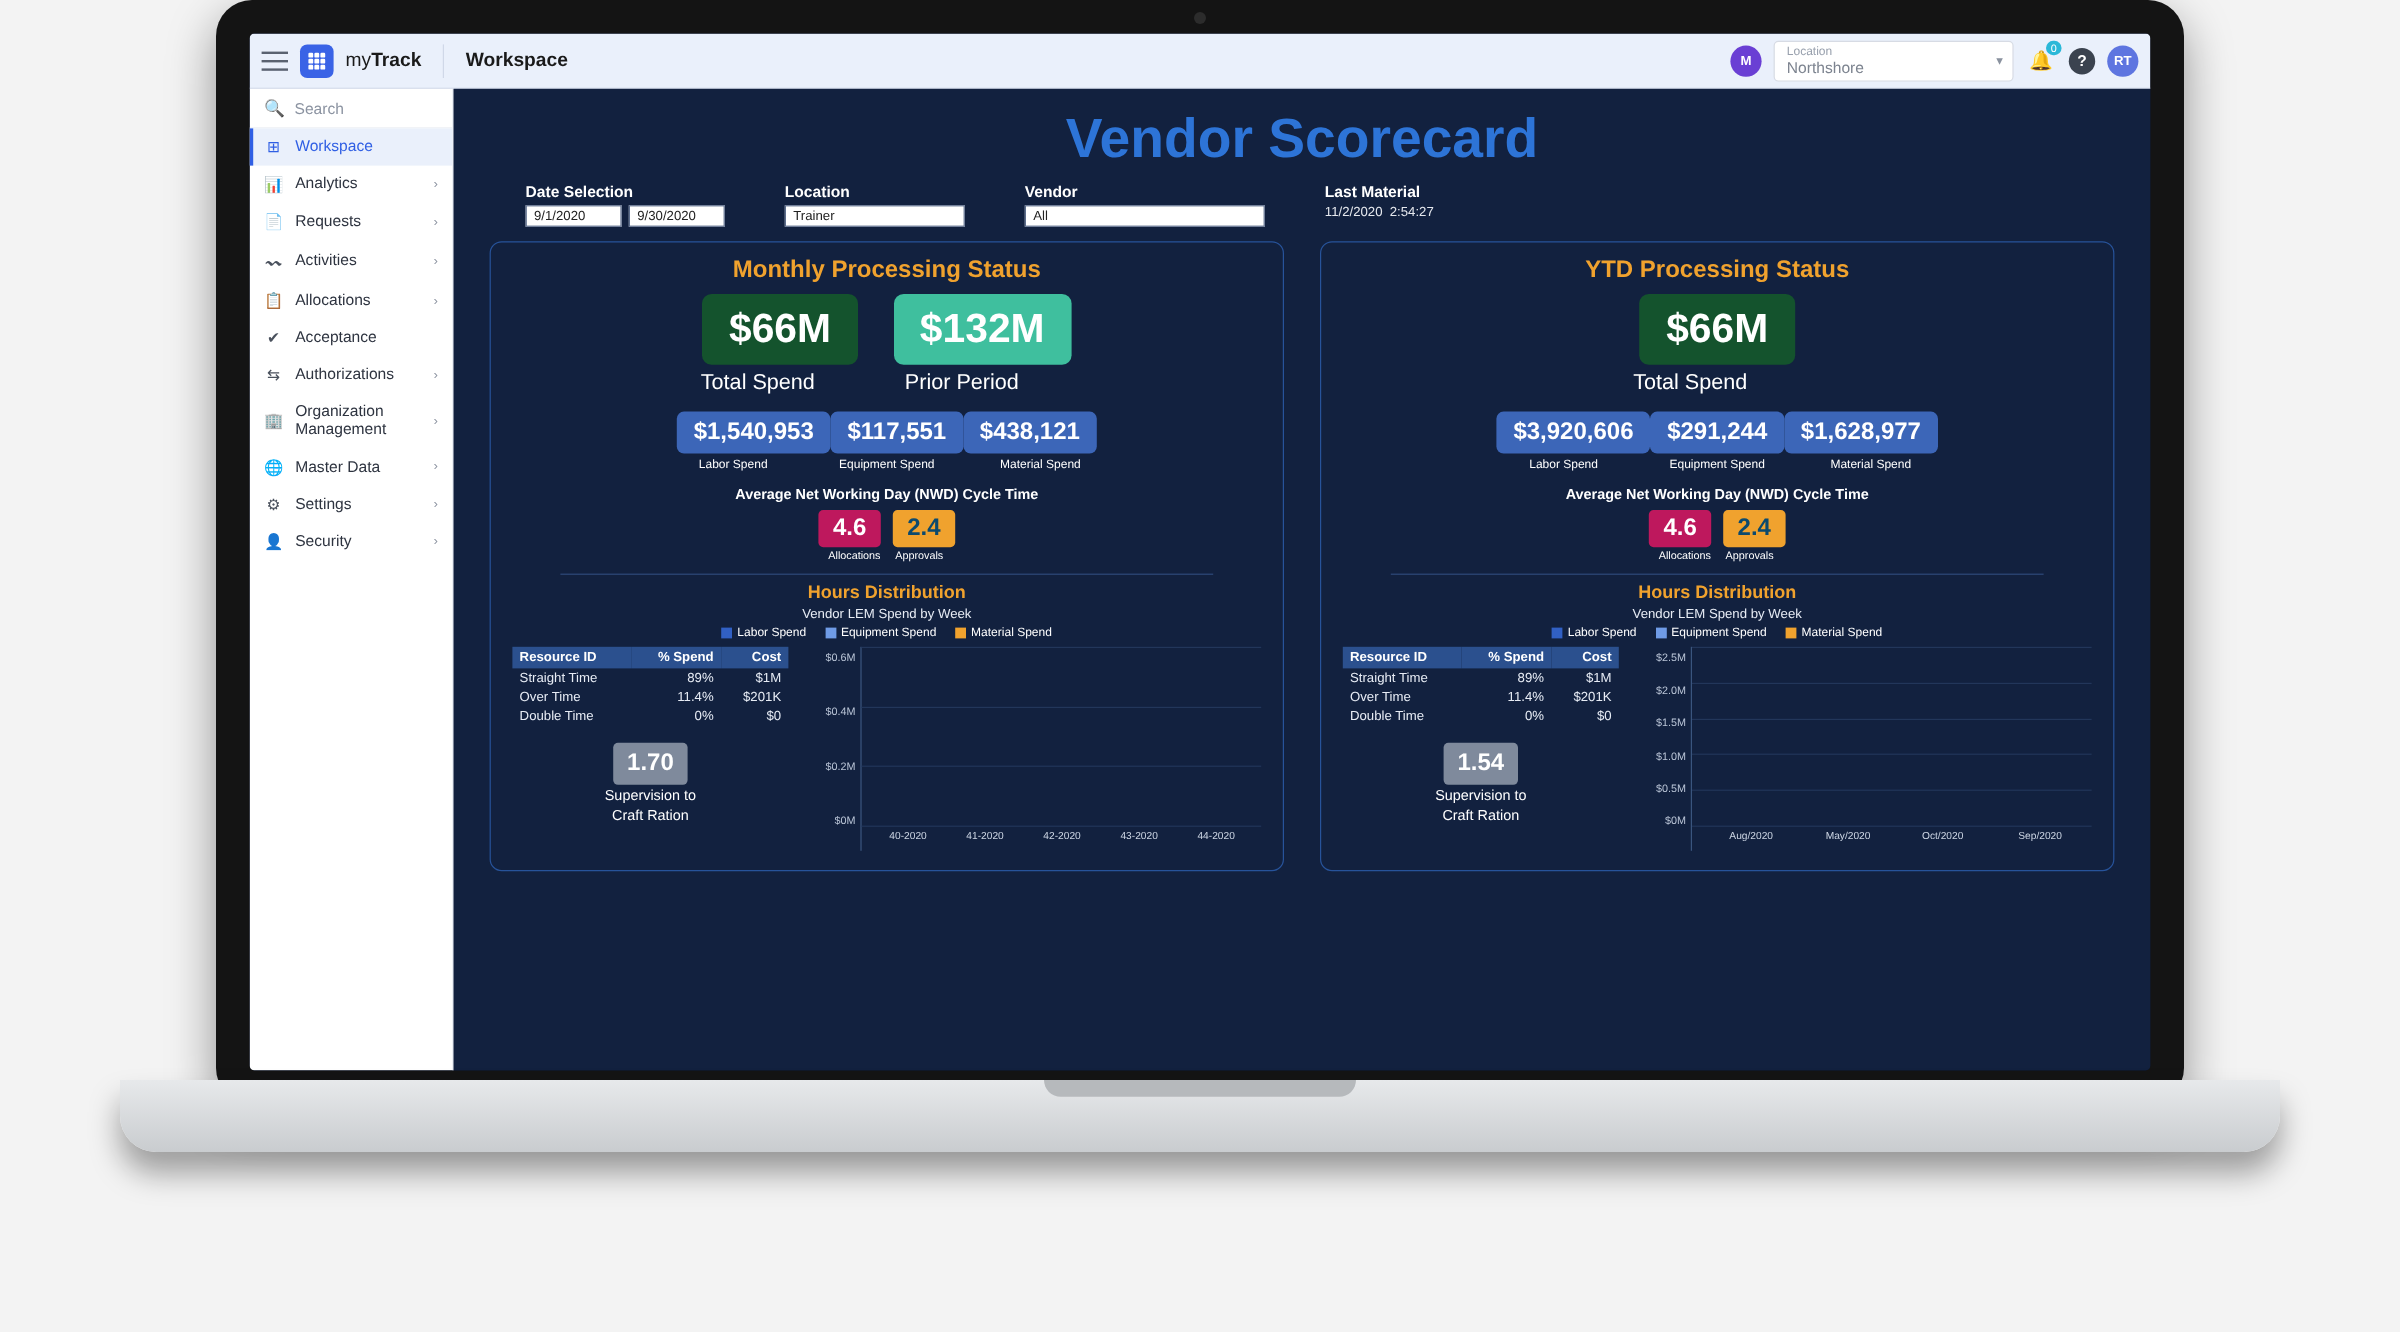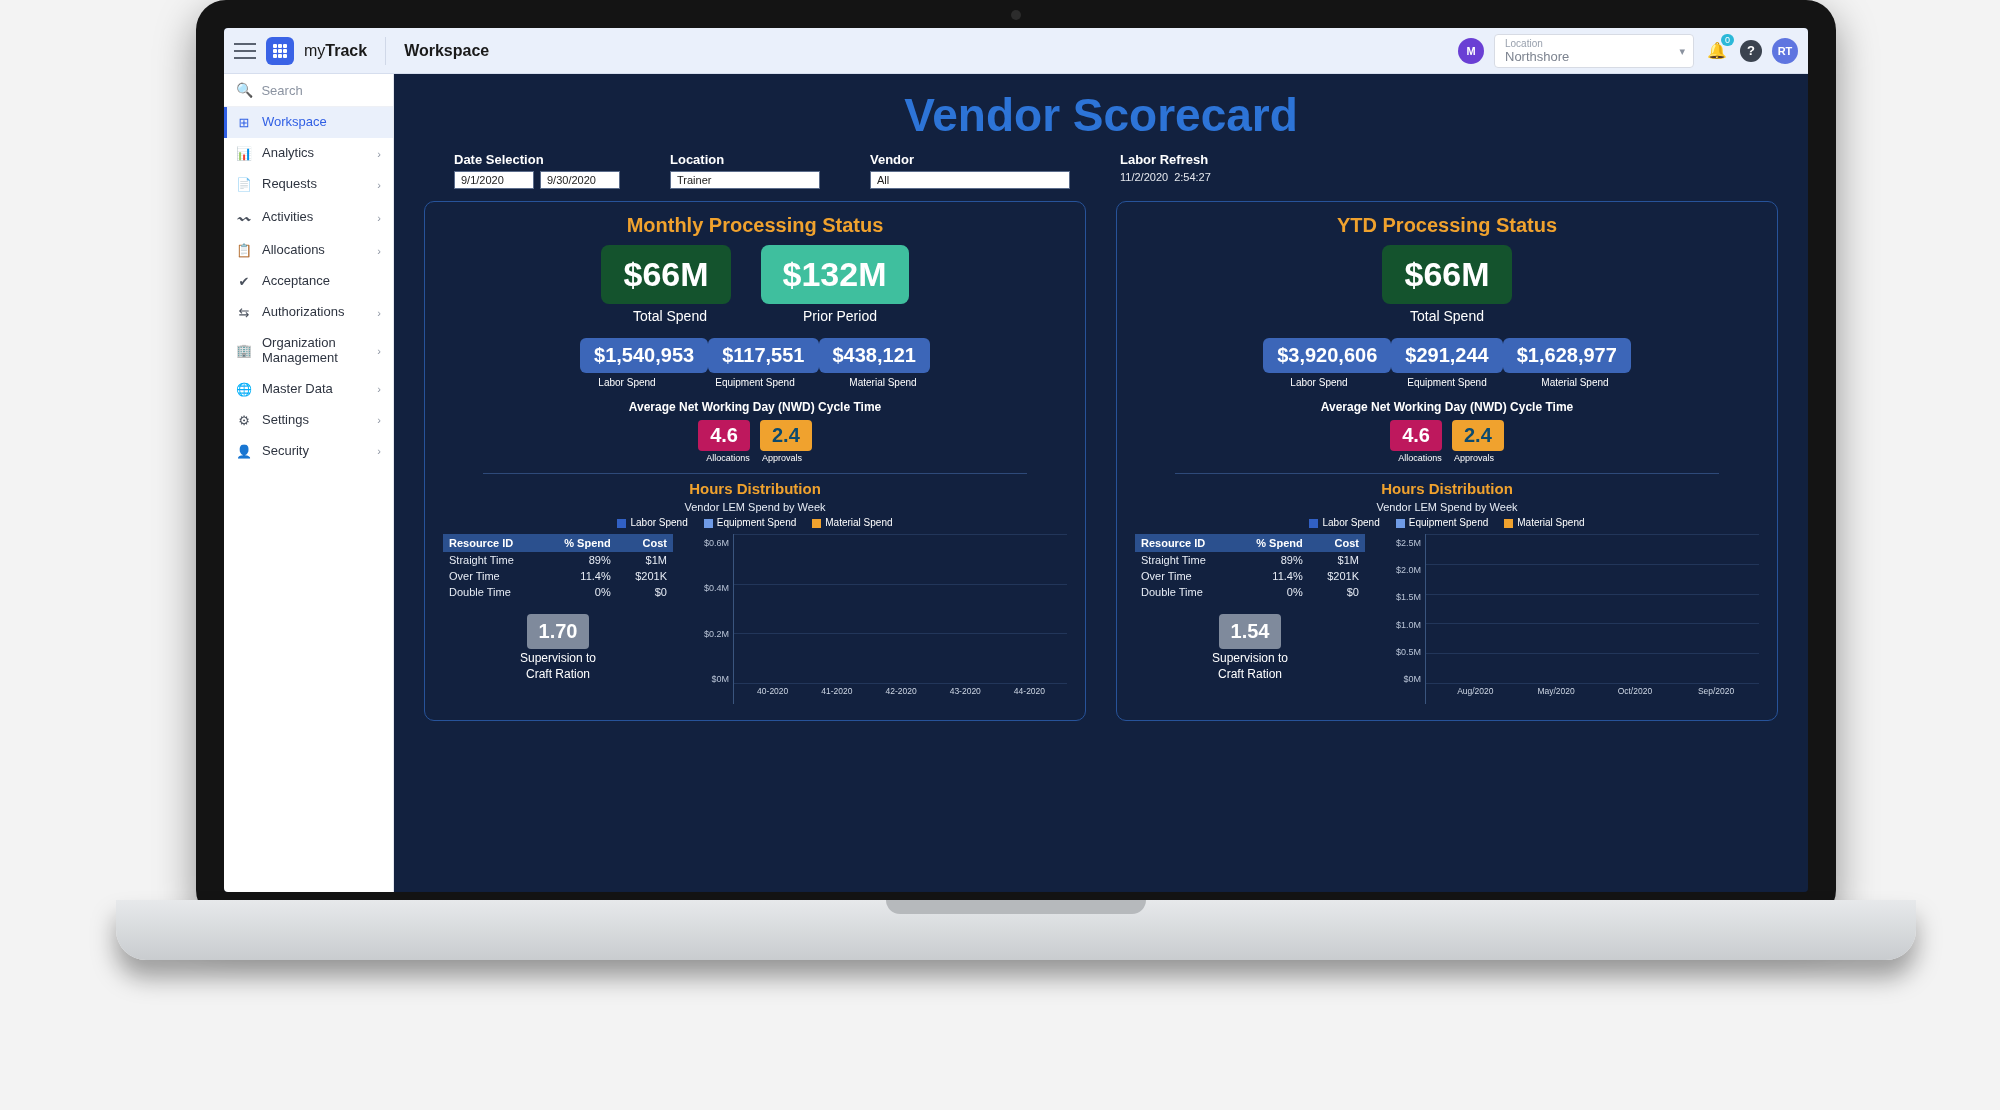--- a/index.html
+++ b/index.html
@@ -1,19 +1,19 @@
 <!DOCTYPE html>
 <html><head>
 <meta charset="utf-8">
 <style>
   * { box-sizing: border-box; margin: 0; padding: 0; }
   html, body { width: 2000px; height: 1110px; font-family: "Segoe UI", Arial, sans-serif; background:#f3f3f3;}
   
   .laptop {
-    position: absolute; left: 116px; top: 0; width: 1800px; height: 1060px;
+    position: absolute; left: 100px; top: 0; width: 1800px; height: 1060px;
   }
   .screen-bezel {
     position:absolute; left:80px; top:0; width:1640px; height:920px;
     background:#141414; border-radius:30px; box-shadow:0 15px 40px rgba(0,0,0,.4);
     padding:28px;
   }
   .camera { position:absolute; top:10px; left:50%; width:10px; height:10px; border-radius:50%; background:#2c2c2c; transform:translateX(-50%); }
   .screen {
     width:100%; height:100%; background:#0f1b33; border-radius:4px; overflow:hidden; position:relative;
     display:flex; flex-direction:column;
@@ -77,21 +77,21 @@
 
   .cards{display:flex;gap:30px;}
   .card{flex:1;border:1px solid #27539a;border-radius:10px;padding:12px 18px 16px;}
   .card h2{color:#f0a22e;font-size:20px;font-weight:700;text-align:center;margin-bottom:8px;}
   .bigrow{display:flex;justify-content:center;gap:30px;margin-bottom:6px;}
   .pill{border-radius:8px;padding:10px 22px;text-align:center;}
   .pill .v{font-size:34px;font-weight:700;}
   .pill-green{background:#14532d;}
   .pill-teal{background:#3fbf9e;}
   .subrow{display:flex;justify-content:center;gap:30px;margin-top:-2px;margin-bottom:14px;}
-  .sublabel{font-size:14px;text-align:center;min-width:140px;}
+  .sublabel{font-size:18px;text-align:left;min-width:140px;}
   .row3{display:flex;justify-content:center;margin-bottom:4px;}
   .chip{background:#3c66b8;border-radius:6px;padding:6px 14px;font-size:20px;font-weight:700;}
   .row3lbl{display:flex;justify-content:center;gap:18px;margin-bottom:12px;}
   .row3lbl span{font-size:10px;text-align:center;min-width:110px;}
   .avgline{text-align:center;font-size:12px;font-weight:600;margin-bottom:6px;}
   .cycle{display:flex;justify-content:center;gap:10px;}
   .cyc{border-radius:4px;padding:4px 12px;font-size:20px;font-weight:700;}
   .cyc-gray{background:#be185d;}
   .cyc-orange{background:#f0a22e;color:#0c4a6e;}
   .cyclbl{display:flex;justify-content:center;gap:10px;margin-top:2px;margin-bottom:10px;}
@@ -253,21 +253,21 @@
             </div>
             <div class="filt">
               <span class="flabel">Location</span>
               <div class="fbox" style="min-width:150px">Trainer</div>
             </div>
             <div class="filt">
               <span class="flabel">Vendor</span>
               <div class="fbox" style="min-width:200px">All</div>
             </div>
             <div class="filt">
-              <span class="flabel">Labor Refresh</span>
+              <span class="flabel">Last Material</span>
               <div class="row">
                 <span class="static">11/2/2020</span>
                 <span class="static">2:54:27</span>
               </div>
             </div>
           </div>
 
           <div class="cards">
 
             <div class="card">

